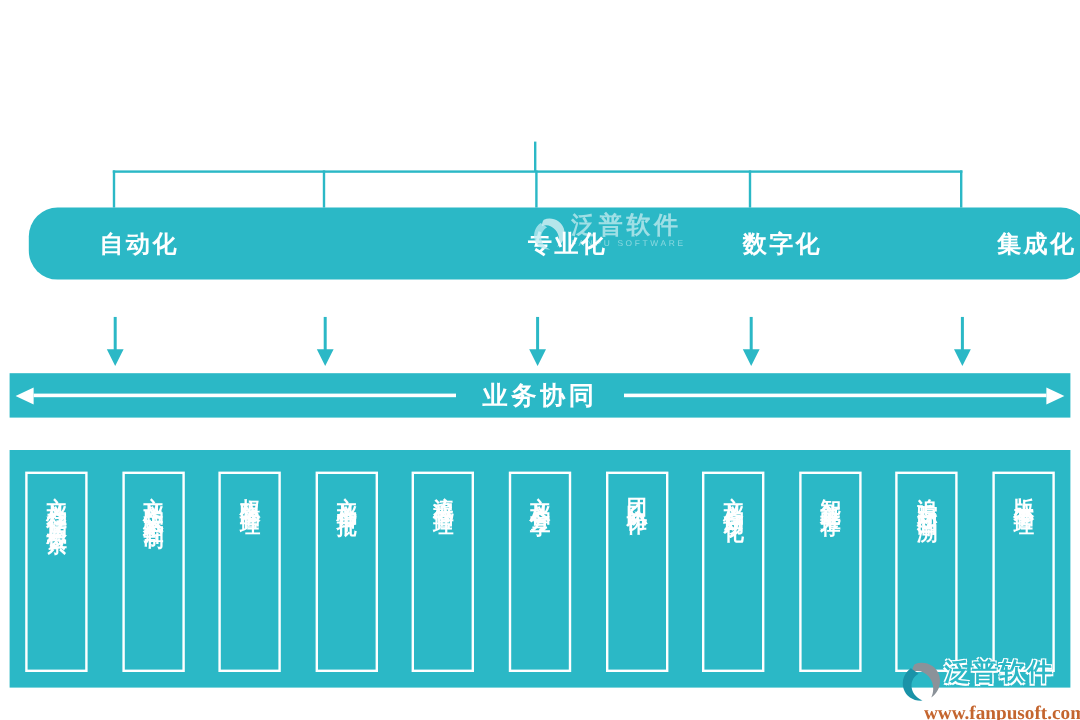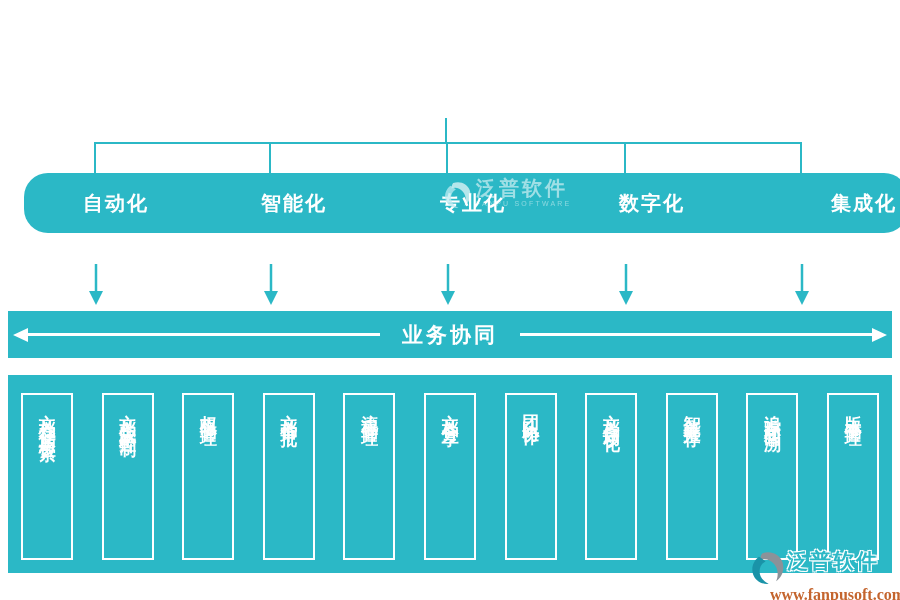--- a/index.html
+++ b/index.html
@@ -32,21 +32,21 @@
   .wm-icon{width:27px;height:36px;margin-right:5px;}
   .wm-text{display:flex;flex-direction:column;}
   .wm-brand{font-size:20px;font-weight:bold;color:rgba(255,255,255,0.55);letter-spacing:3px;line-height:1.1;}
   .wm-sub{font-size:7px;color:rgba(255,255,255,0.45);letter-spacing:2.2px;margin-top:1px;}
 
   
   .down-arrow{position:absolute;top:264px;transform:translateX(-50%);width:16px;height:41px;}
   .a1{left:96px;} .a2{left:271px;} .a3{left:448px;} .a4{left:626px;} .a5{left:802px;}
 
   
-  .collab-bar{position:absolute;left:8px;top:311px;width:884px;height:47px;background:#2bb8c6;
+  .collab-bar{position:absolute;left:8px;top:311px;width:884px;height:37px;background:#2bb8c6;
     display:flex;align-items:center;padding:0 5px;box-sizing:border-box;}
   .ah{width:0;height:0;border-top:7px solid transparent;border-bottom:7px solid transparent;}
   .ah-left{border-right:15px solid #ffffff;}
   .ah-right{border-left:15px solid #ffffff;}
   .collab-line{flex:1;height:3px;background:#ffffff;}
   .collab-label{margin:0 22px;color:#ffffff;font-size:21px;font-weight:bold;letter-spacing:3px;white-space:nowrap;}
 
   
   .features-band{position:absolute;left:8px;top:375px;width:884px;height:198px;background:#2bb8c6;
     display:flex;justify-content:space-between;align-items:flex-start;padding:18px 13px 0;box-sizing:border-box;}
@@ -73,21 +73,20 @@
   <div class="tline l-root"></div>
   <div class="tline l-h"></div>
   <div class="tline l-s1"></div>
   <div class="tline l-s2"></div>
   <div class="tline l-s3"></div>
   <div class="tline l-s4"></div>
   <div class="tline l-s5"></div>
 
   <div class="cat-band">
     <span class="cat-label c1">自动化</span>
-    <span class="cat-label c2">智能化</span>
     <span class="cat-label c3">专业化</span>
     <span class="cat-label c4">数字化</span>
     <span class="cat-label c5">集成化</span>
   </div>
 
   <div class="watermark">
     <svg class="wm-icon" viewBox="0 0 100 100" xmlns="http://www.w3.org/2000/svg">
       <path d="M34,6 C58,-4 88,8 96,34 C102,56 94,78 76,90 C84,72 82,52 70,38 C58,24 42,20 28,26 C28,18 30,11 34,6 Z" fill="rgba(255,255,255,0.65)"></path>
       <path d="M24,16 C8,28 0,48 6,68 C12,88 32,100 54,98 C36,90 26,76 26,60 C26,48 32,36 44,30 C36,24 28,18 24,16 Z" fill="rgba(190,235,242,0.75)"></path>
     </svg>

